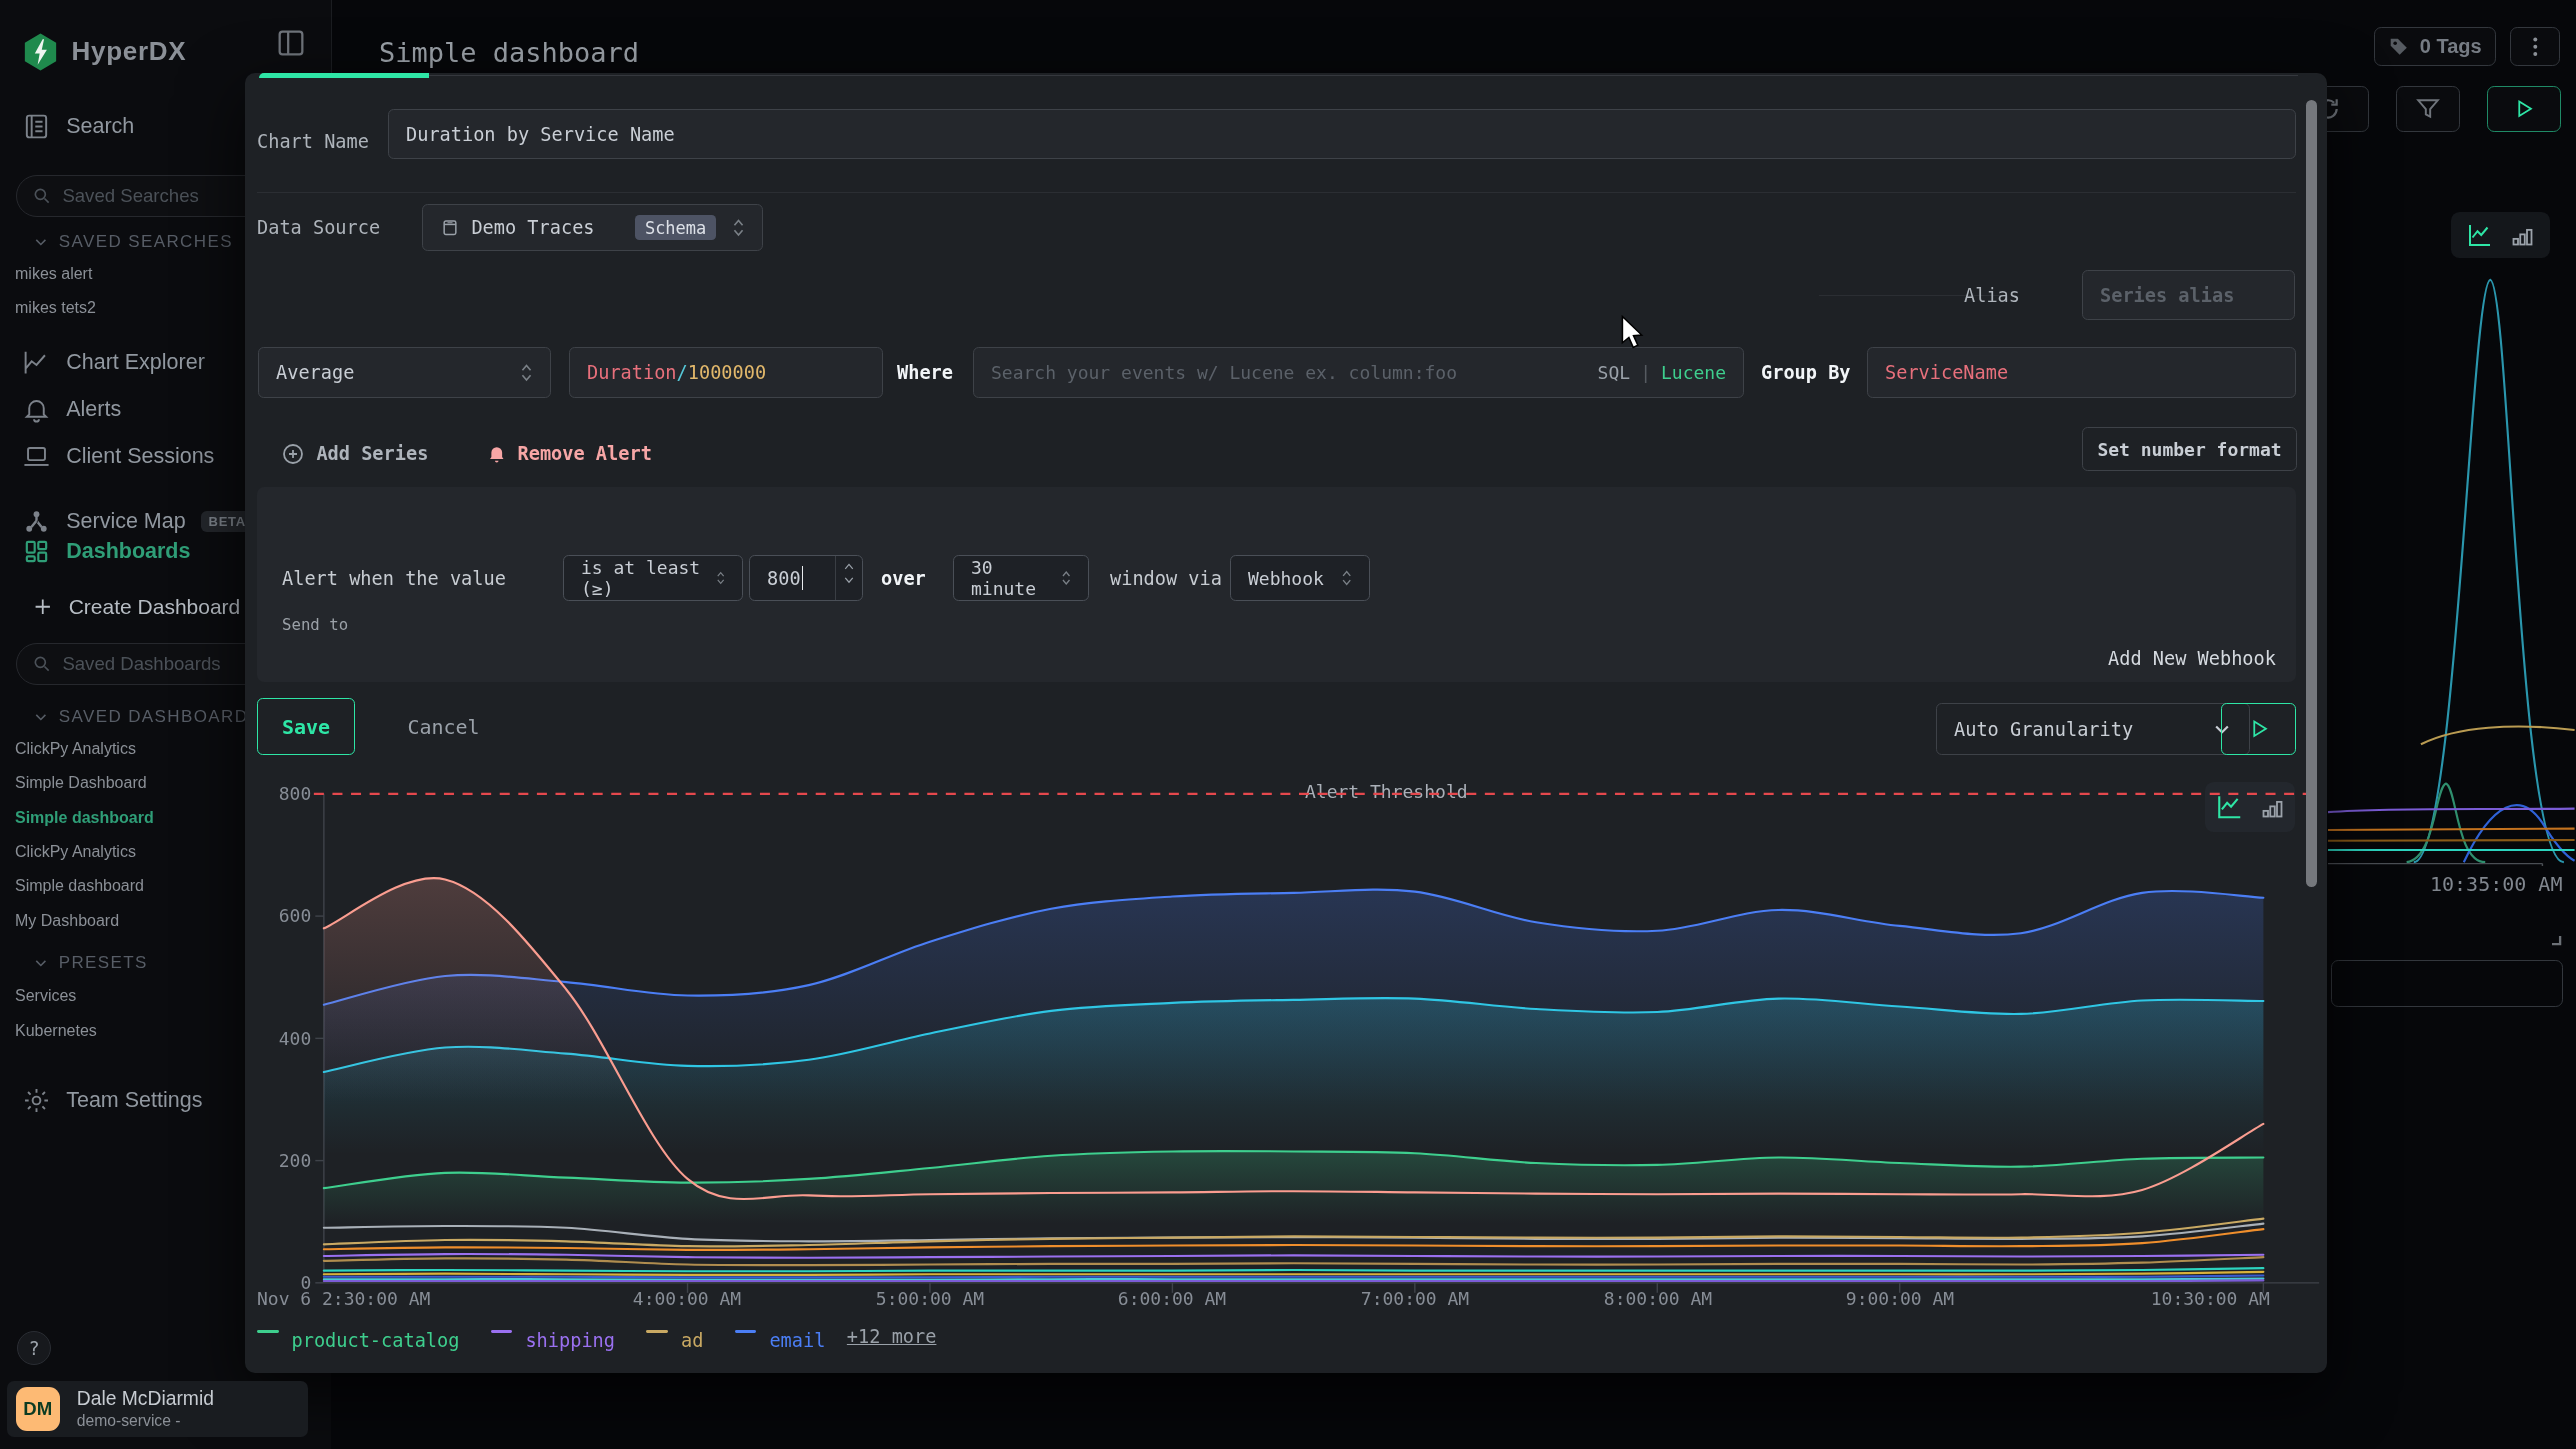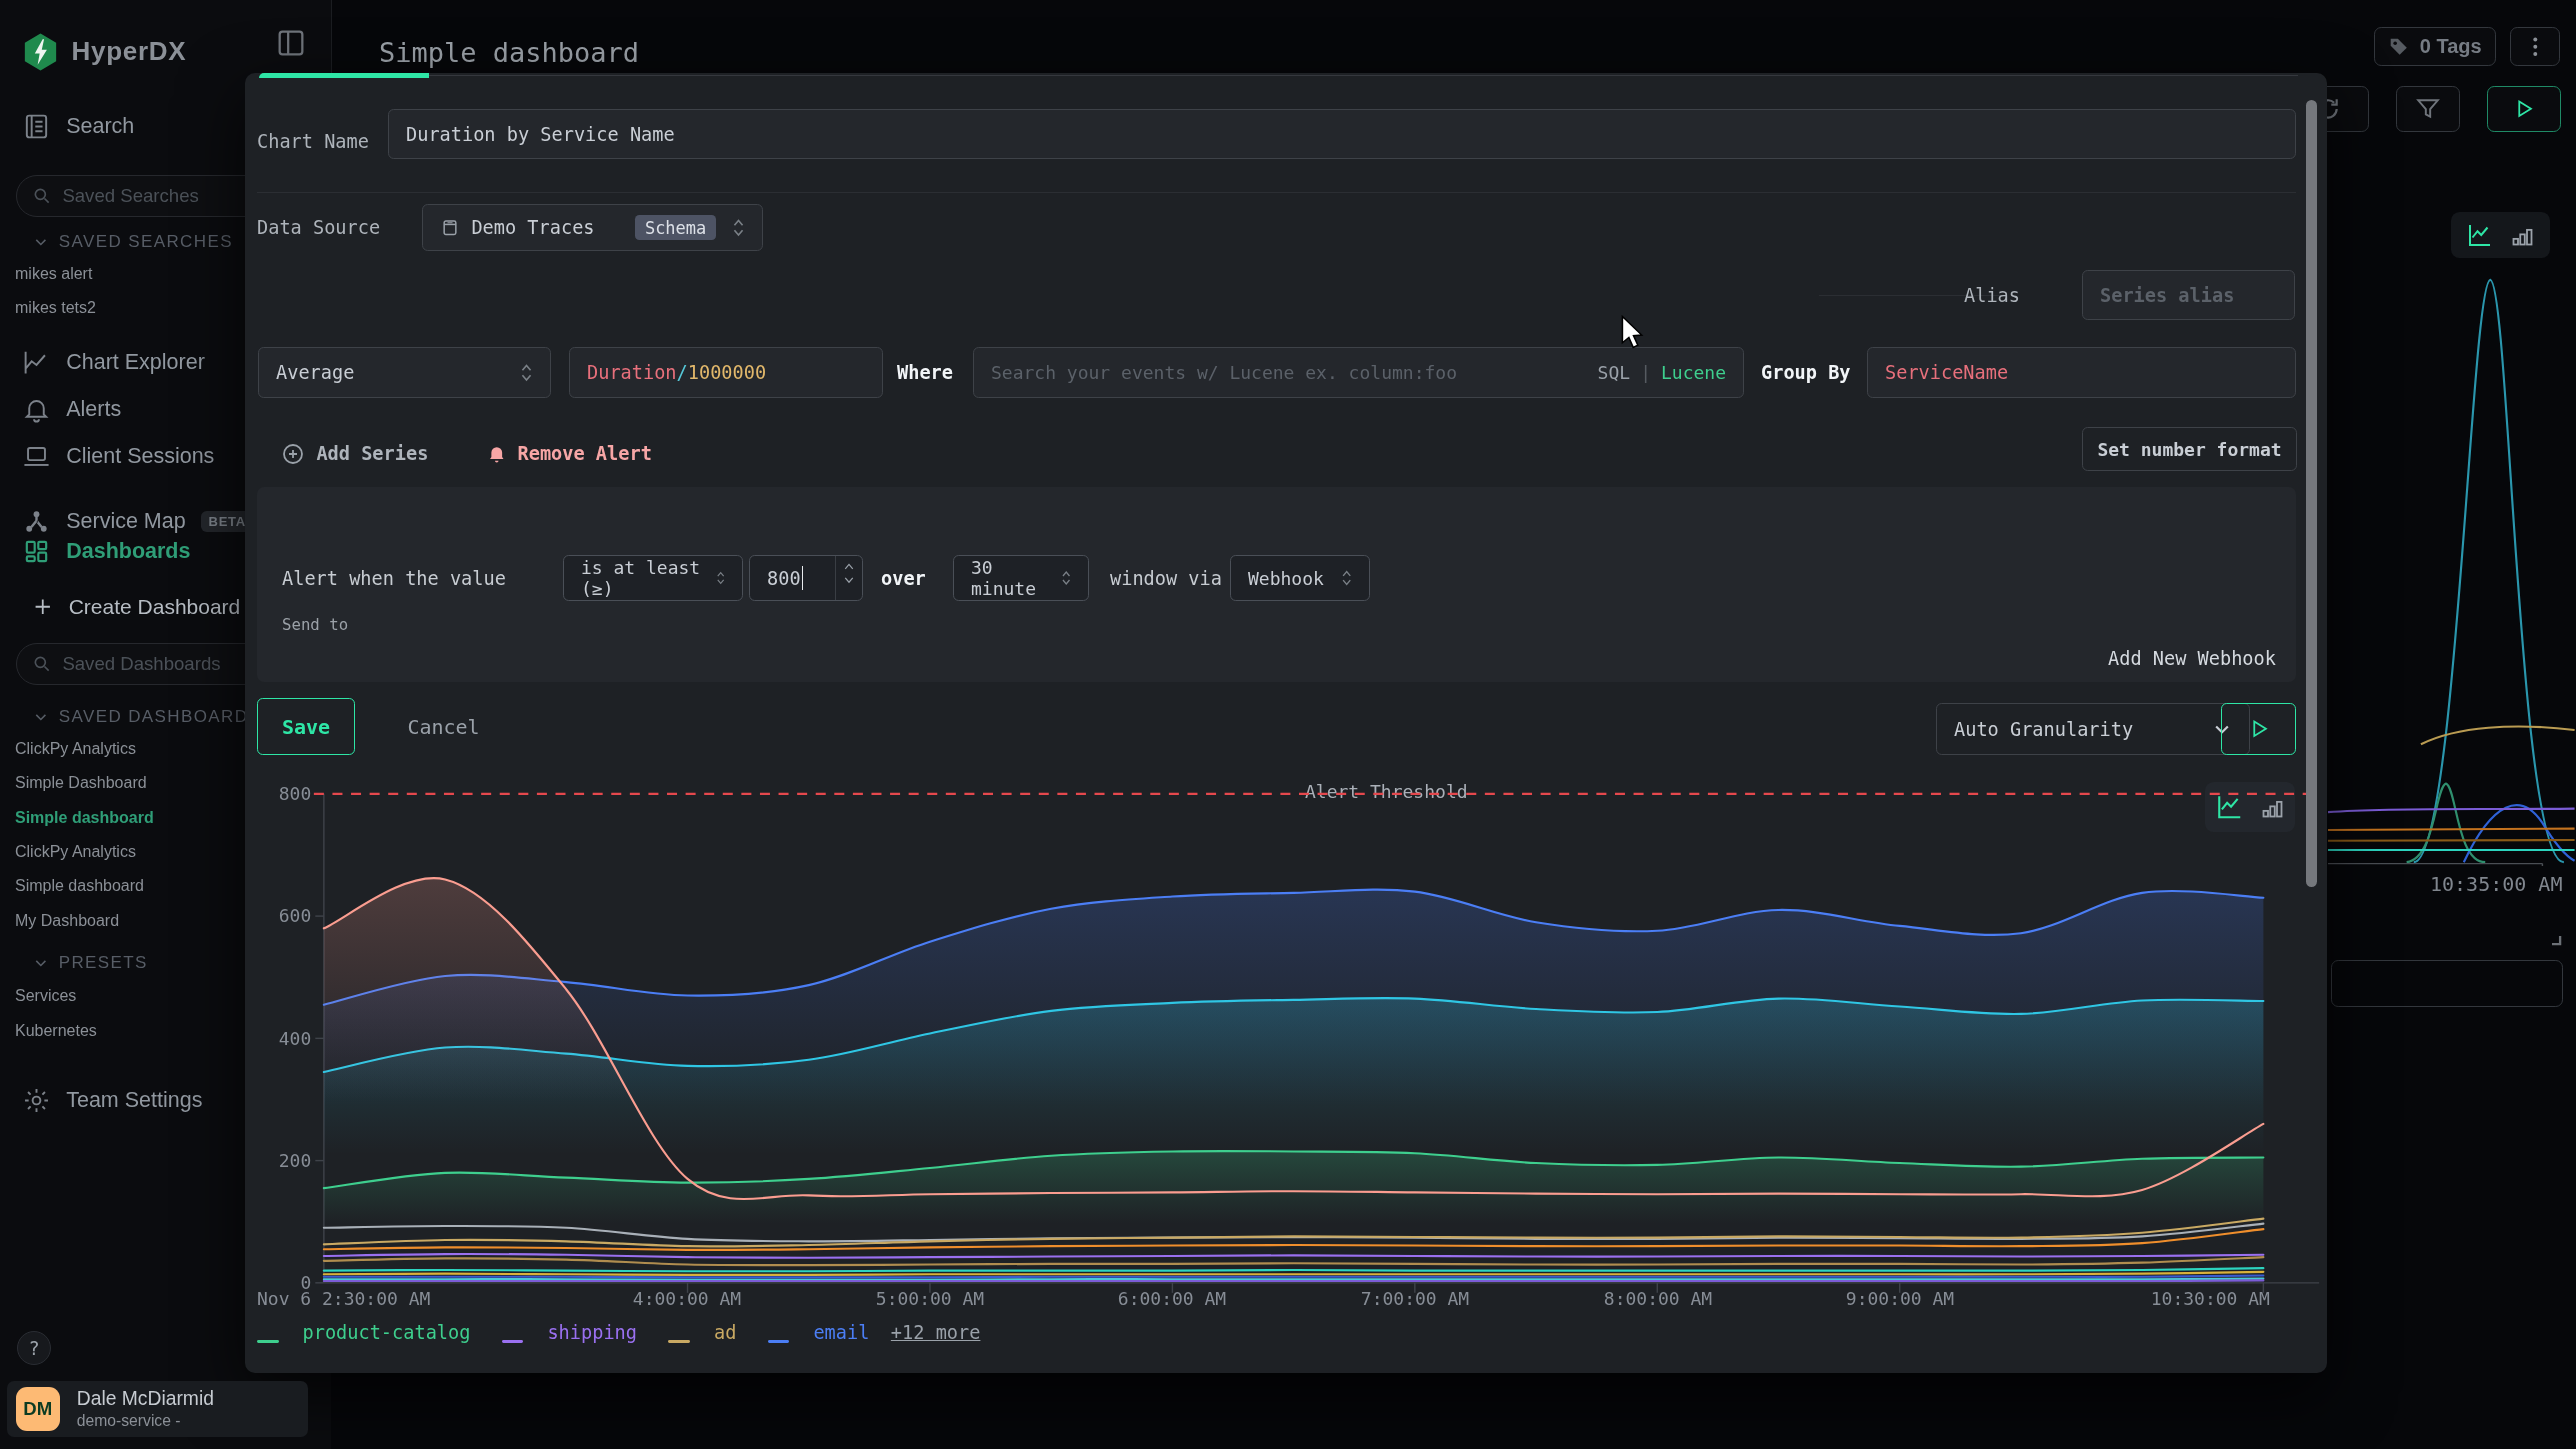--- a/index.html
+++ b/index.html
@@ -68,21 +68,21 @@
   .btn-outline { border:1.4px solid #3e4248; border-radius:5.7px; background:transparent; color:#c9ced5;
     display:flex; align-items:center; justify-content:center; cursor:pointer; }
   .toggle-tile { position:absolute; width:90px; height:50px; background:#23272d; border-radius:8.6px;
     display:flex; align-items:center; justify-content:center; gap:13px; }
 
   
   .ylab { position:absolute; left:14.3px; width:52px; text-align:right; color:#878d96; font-size:18px; }
   .xlab { position:absolute; top:1215px; color:#878d96; font-size:18px; white-space:nowrap; }
   #threshold-label { position:absolute; left:1060px; top:708px; color:#aab0b8; font-size:18px; }
   #legend { position:absolute; left:12px; top:1249px; display:flex; align-items:center; gap:31.5px; font-size:18.6px; }
-  .leg-item { display:flex; align-items:flex-end; gap:24px; cursor:pointer; }
+  .leg-item { display:flex; align-items:flex-start; gap:13px; cursor:pointer;margin-top:8px; }
   .leg-dash { width:21.5px; height:2.9px; border-radius:1.4px; }
   .leg-more { color:#9aa1a9; text-decoration:underline; cursor:pointer; }
 
   #scroll-thumb { position:absolute; left:2061px; top:27px; width:11.4px; height:787px;
     background:#75787d; border-radius:5.7px; }
 
   
   #help-btn { position:absolute; left:17px; top:1331px; width:34px; height:34px; border-radius:50%;
     background:#17191d; border:1.4px solid #2a2d33; color:#9ca3ab; font-size:18.6px;
     display:flex; align-items:center; justify-content:center; cursor:pointer; }

